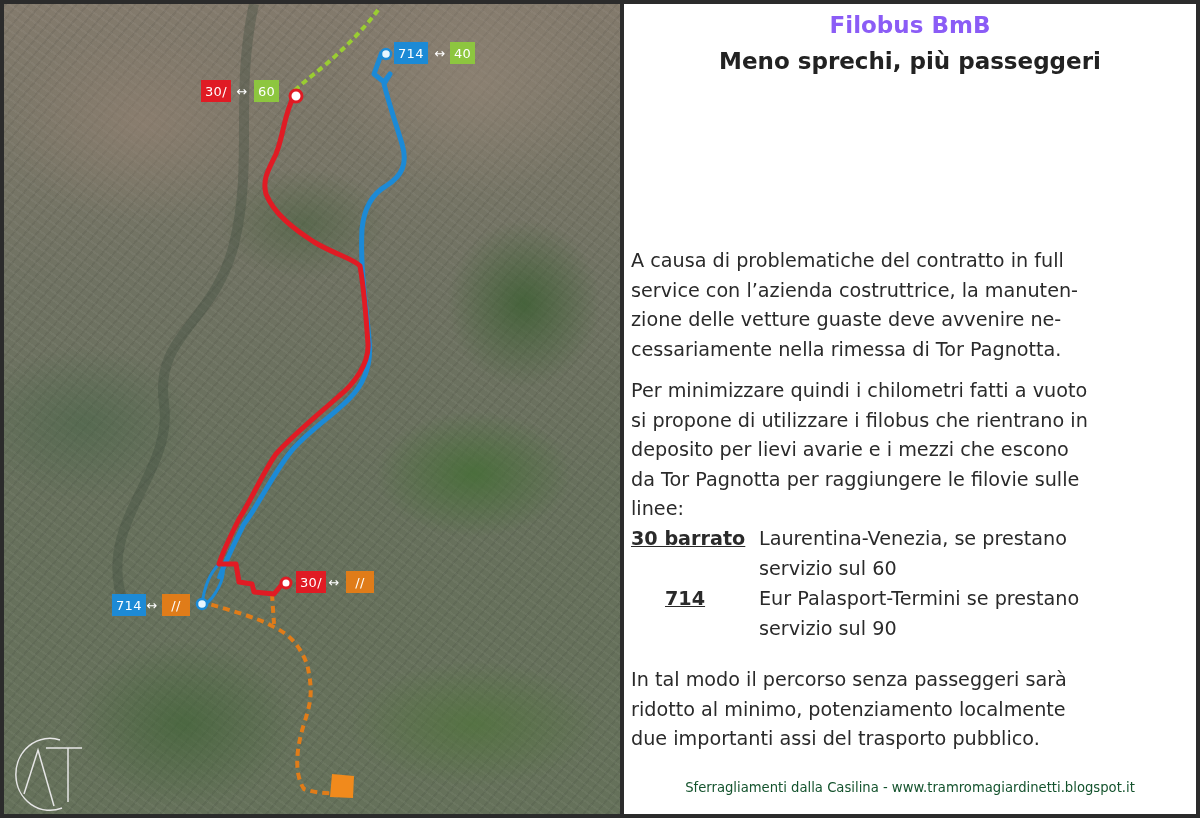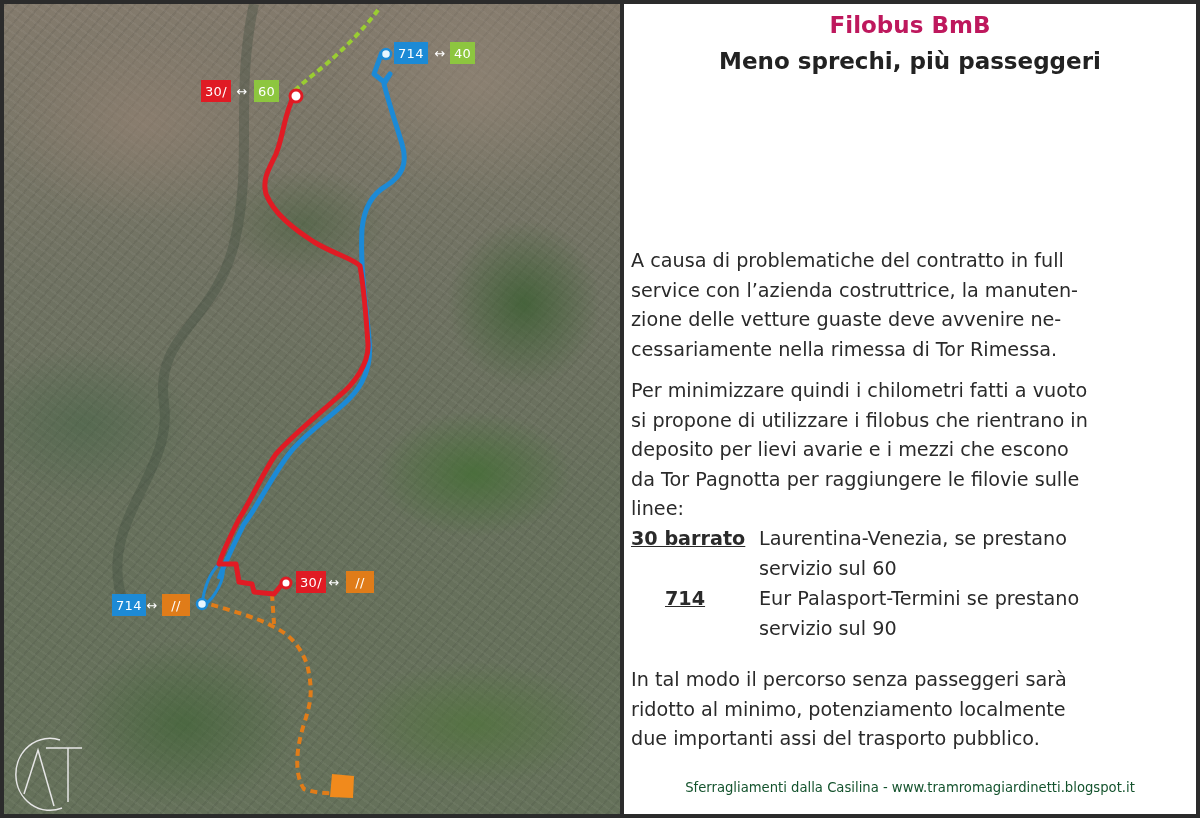--- a/index.html
+++ b/index.html
@@ -56,21 +56,21 @@
     
     #panel {
       position: absolute; left: 624px; top: 4px; width: 572px; height: 810px;
       background: #ffffff;
       color: #222;
       font-family: "DejaVu Sans", sans-serif;
     }
     #title {
       position: absolute; left: 0; top: 4px; width: 100%;
       text-align: center; font-weight: bold; font-size: 23px; line-height: 34px;
-      color: #be185d;
+      color: #8b5cf6;
     }
     #subtitle {
       position: absolute; left: 0; top: 40px; width: 100%;
       text-align: center; font-weight: bold; font-size: 23px; line-height: 34px;
       color: #222;
     }
     .para {
       position: absolute; left: 7px; width: 560px;
       font-size: 19.2px; line-height: 29.5px; color: #2a2a2a;
       text-align: left; white-space: pre-line;
@@ -142,21 +142,21 @@
     </svg>
   </div>
 
   <div id="panel">
     <div id="title">Filobus BmB</div>
     <div id="subtitle">Meno sprechi, più passeggeri</div>
 
     <div id="p2" class="para">A causa di problematiche del contratto in full
 service con l’azienda costruttrice, la manuten-
 zione delle vetture guaste deve avvenire ne-
-cessariamente nella rimessa di Tor Rimessa.</div>
+cessariamente nella rimessa di Tor Pagnotta.</div>
     <div id="p3" class="para">Per minimizzare quindi i chilometri fatti a vuoto
 si propone di utilizzare  i filobus che rientrano in
 deposito per lievi avarie e i mezzi che escono
 da Tor Pagnotta per raggiungere le filovie sulle
 linee:</div>
 
     <div id="line-30" class="line-row">
       <span class="line-code">30 barrato</span>
       <span class="line-desc">Laurentina-Venezia, se prestano
 servizio sul 60</span>

